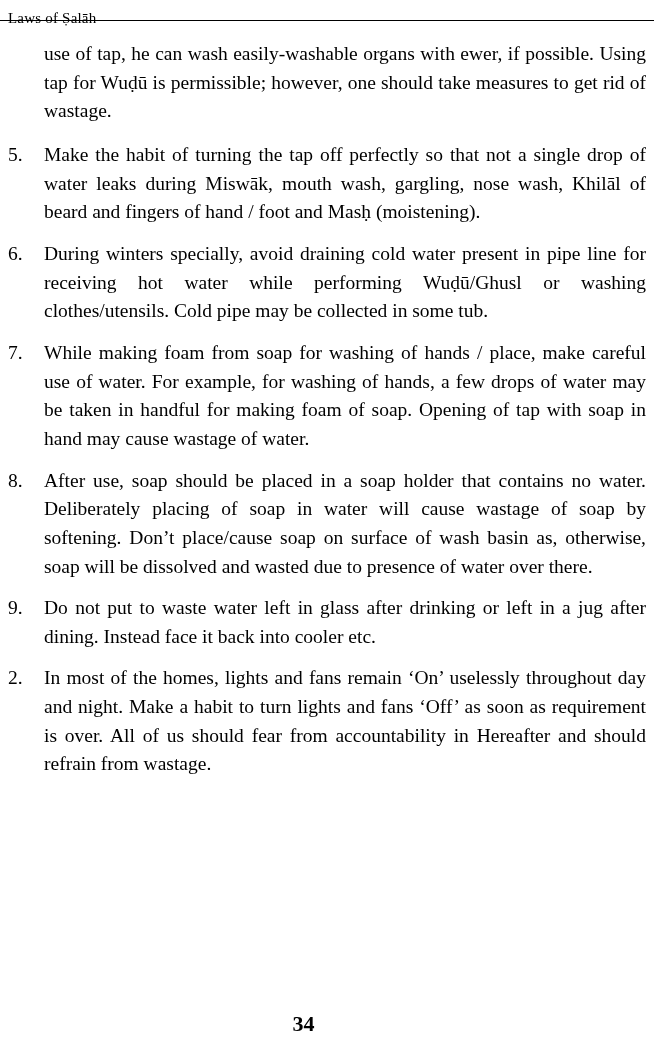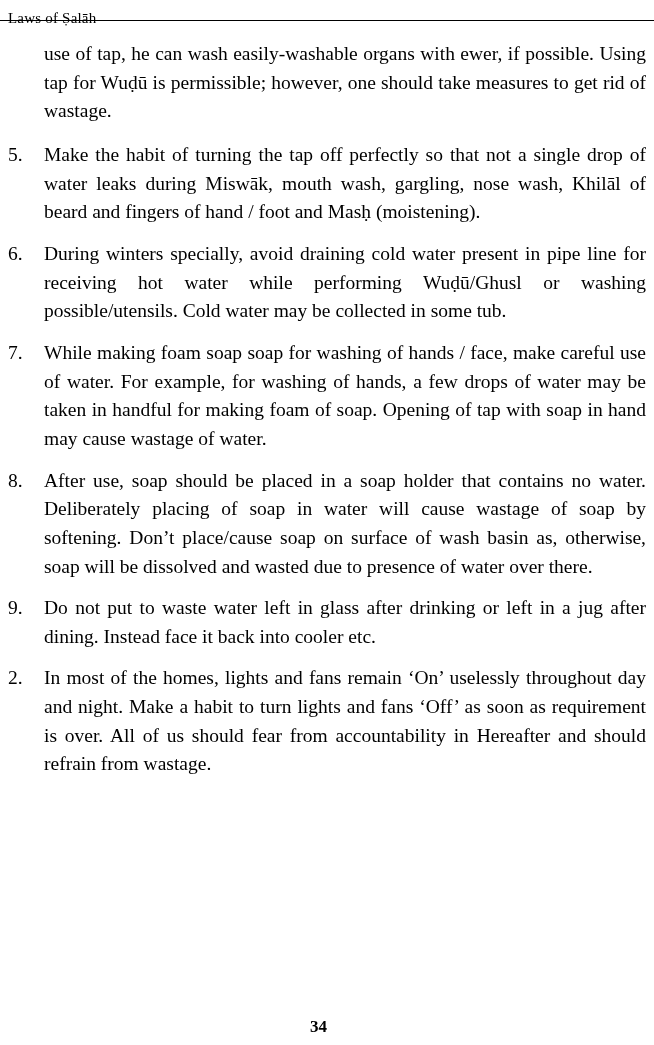--- a/index.html
+++ b/index.html
@@ -72,24 +72,24 @@
   .para.first .txt {
     margin-left: 0;
   }
   .first-block {
     padding-left: 36px;
     padding-right: 0;
   }
   .folio {
     position: absolute;
     bottom: 8px;
-    left: 15px;
+    left: 0;
     width: 607px;
     text-align: center;
-    font-size: 17px;
+    font-size: 22px;
     font-weight: bold;
     font-family: "Liberation Serif", serif;
   }
 </style>
 </head>
 <body>
 
 <div class="page">
 
   <div class="running-head">Laws of Ṣalāh</div>
@@ -101,26 +101,26 @@
       <div class="txt first-block">use of tap, he can wash easily-washable organs with ewer, if possible. Using tap for Wuḍū is permissible; however, one should take measures to get rid of wastage.</div>
     </div>
 
     <div class="para">
       <div class="num">5.</div>
       <div class="txt">Make the habit of turning the tap off perfectly so that not a single drop of water leaks during Miswāk, mouth wash, gargling, nose wash, Khilāl of beard and fingers of hand / foot and Masḥ (moistening).</div>
     </div>
 
     <div class="para">
       <div class="num">6.</div>
-      <div class="txt">During winters specially, avoid draining cold water present in pipe line for receiving hot water while performing Wuḍū/Ghusl or washing possible/utensils. Cold water may be collected in some tub.</div>
+      <div class="txt">During winters specially, avoid draining cold water present in pipe line for receiving hot water while performing Wuḍū/Ghusl or washing clothes/utensils. Cold pipe may be collected in some tub.</div>
     </div>
 
     <div class="para">
       <div class="num">7.</div>
-      <div class="txt">While making foam soap soap for washing of hands / face, make careful use of water. For example, for washing of hands, a few drops of water may be taken in handful for making foam of soap. Opening of tap with soap in hand may cause wastage of water.</div>
+      <div class="txt">While making foam from soap for washing of hands / place, make careful use of water. For example, for washing of hands, a few drops of water may be taken in handful for making foam of soap. Opening of tap with soap in hand may cause wastage of water.</div>
     </div>
 
     <div class="para">
       <div class="num">8.</div>
       <div class="txt">After use, soap should be placed in a soap holder that contains no water. Deliberately placing of soap in water will cause wastage of soap by softening. Don’t place/cause soap on surface of wash basin as, otherwise, soap will be dissolved and wasted due to presence of water over there.</div>
     </div>
 
     <div class="para">
       <div class="num">9.</div>
       <div class="txt">Do not put to waste water left in glass after drinking or left in a jug after dining. Instead face it back into cooler etc.</div>

